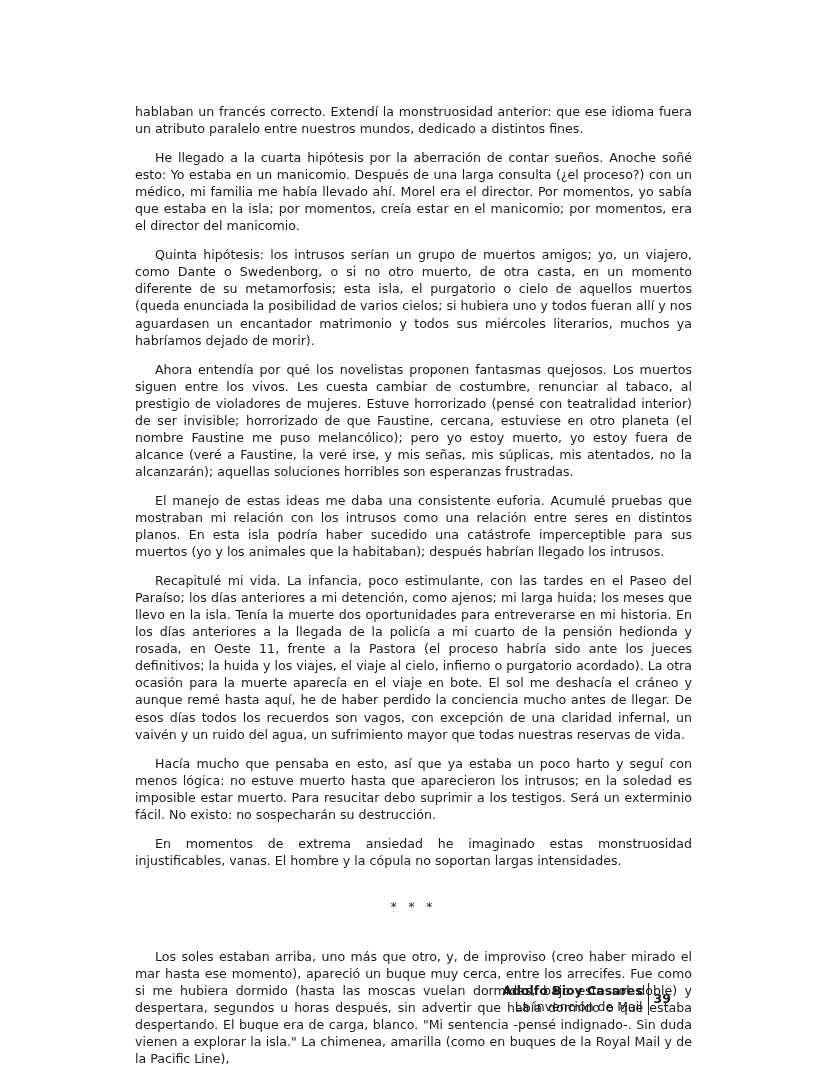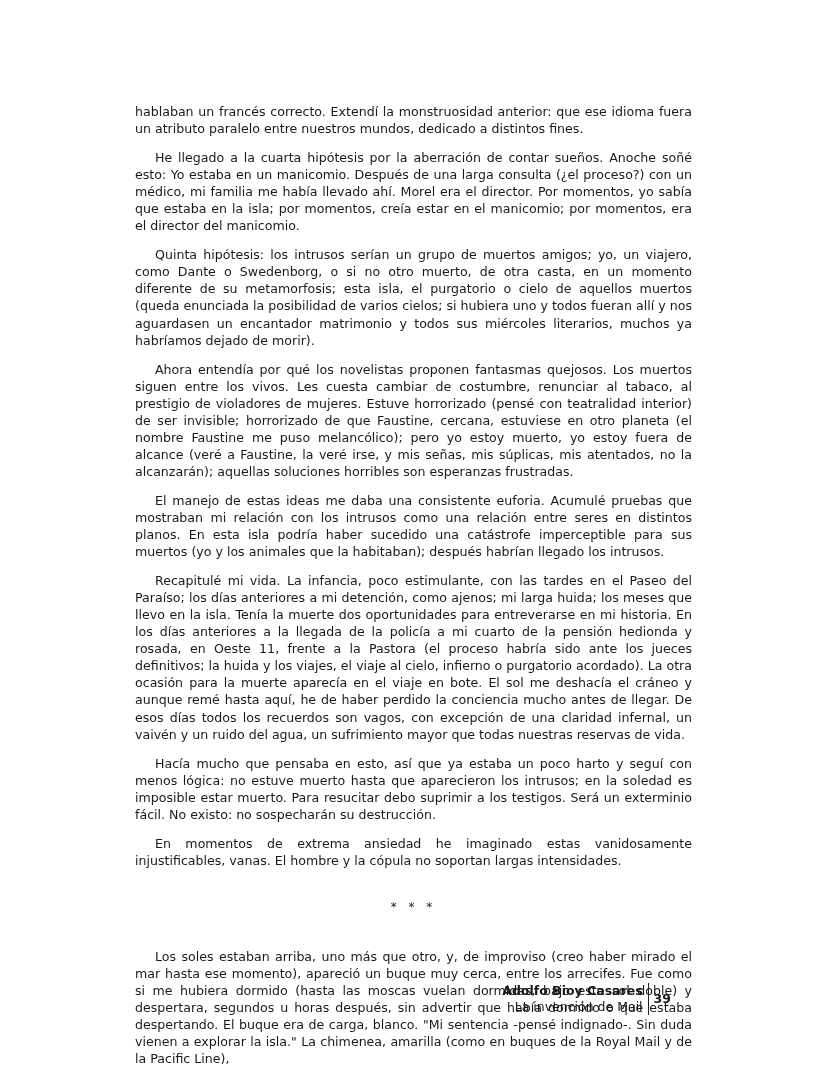--- a/index.html
+++ b/index.html
@@ -43,21 +43,21 @@
 <body>
 
 <div class="page">
   <p class="noindent">hablaban un francés correcto. Extendí la monstruosidad anterior: que ese idioma fuera un atributo paralelo entre nuestros mundos, dedicado a distintos fines.</p>
   <p>He llegado a la cuarta hipótesis por la aberración de contar sueños. Anoche soñé esto: Yo estaba en un manicomio. Después de una larga consulta (¿el proceso?) con un médico, mi familia me había llevado ahí. Morel era el director. Por momentos, yo sabía que estaba en la isla; por momentos, creía estar en el manicomio; por momentos, era el director del manicomio.</p>
   <p>Quinta hipótesis: los intrusos serían un grupo de muertos amigos; yo, un viajero, como Dante o Swedenborg, o si no otro muerto, de otra casta, en un momento diferente de su metamorfosis; esta isla, el purgatorio o cielo de aquellos muertos (queda enunciada la posibilidad de varios cielos; si hubiera uno y todos fueran allí y nos aguardasen un encantador matrimonio y todos sus miércoles literarios, muchos ya habríamos dejado de morir).</p>
   <p>Ahora entendía por qué los novelistas proponen fantasmas quejosos. Los muertos siguen entre los vivos. Les cuesta cambiar de costumbre, renunciar al tabaco, al prestigio de violadores de mujeres. Estuve horrorizado (pensé con teatralidad interior) de ser invisible; horrorizado de que Faustine, cercana, estuviese en otro planeta (el nombre Faustine me puso melancólico); pero yo estoy muerto, yo estoy fuera de alcance (veré a Faustine, la veré irse, y mis señas, mis súplicas, mis atentados, no la alcanzarán); aquellas soluciones horribles son esperanzas frustradas.</p>
   <p>El manejo de estas ideas me daba una consistente euforia. Acumulé pruebas que mostraban mi relación con los intrusos como una relación entre seres en distintos planos. En esta isla podría haber sucedido una catástrofe imperceptible para sus muertos (yo y los animales que la habitaban); después habrían llegado los intrusos.</p>
   <p>Recapitulé mi vida. La infancia, poco estimulante, con las tardes en el Paseo del Paraíso; los días anteriores a mi detención, como ajenos; mi larga huida; los meses que llevo en la isla. Tenía la muerte dos oportunidades para entreverarse en mi historia. En los días anteriores a la llegada de la policía a mi cuarto de la pensión hedionda y rosada, en Oeste 11, frente a la Pastora (el proceso habría sido ante los jueces definitivos; la huida y los viajes, el viaje al cielo, infierno o purgatorio acordado). La otra ocasión para la muerte aparecía en el viaje en bote. El sol me deshacía el cráneo y aunque remé hasta aquí, he de haber perdido la conciencia mucho antes de llegar. De esos días todos los recuerdos son vagos, con excepción de una claridad infernal, un vaivén y un ruido del agua, un sufrimiento mayor que todas nuestras reservas de vida.</p>
   <p>Hacía mucho que pensaba en esto, así que ya estaba un poco harto y seguí con menos lógica: no estuve muerto hasta que aparecieron los intrusos; en la soledad es imposible estar muerto. Para resucitar debo suprimir a los testigos. Será un exterminio fácil. No existo: no sospecharán su destrucción.</p>
-  <p>En momentos de extrema ansiedad he imaginado estas vanidosamente injustificables, vanas. El hombre y la cópula no soportan largas intensidades.</p>
+  <p>En momentos de extrema ansiedad he imaginado estas monstruosidad injustificables, vanas. El hombre y la cópula no soportan largas intensidades.</p>
 
   <p class="separator">* * *</p>
 
   <p>Los soles estaban arriba, uno más que otro, y, de improviso (creo haber mirado el mar hasta ese momento), apareció un buque muy cerca, entre los arrecifes. Fue como si me hubiera dormido (hasta las moscas vuelan dormidas, bajo este sol doble) y despertara, segundos u horas después, sin advertir que había dormido o que estaba despertando. El buque era de carga, blanco. "Mi sentencia -pensé indignado-. Sin duda vienen a explorar la isla." La chimenea, amarilla (como en buques de la Royal Mail y de la Pacific Line),</p>
 </div>
 
 <div class="footer">
   <div class="meta">
     <div class="author">Adolfo Bioy Casares</div>
     <div class="title">La invención de Mail</div>

